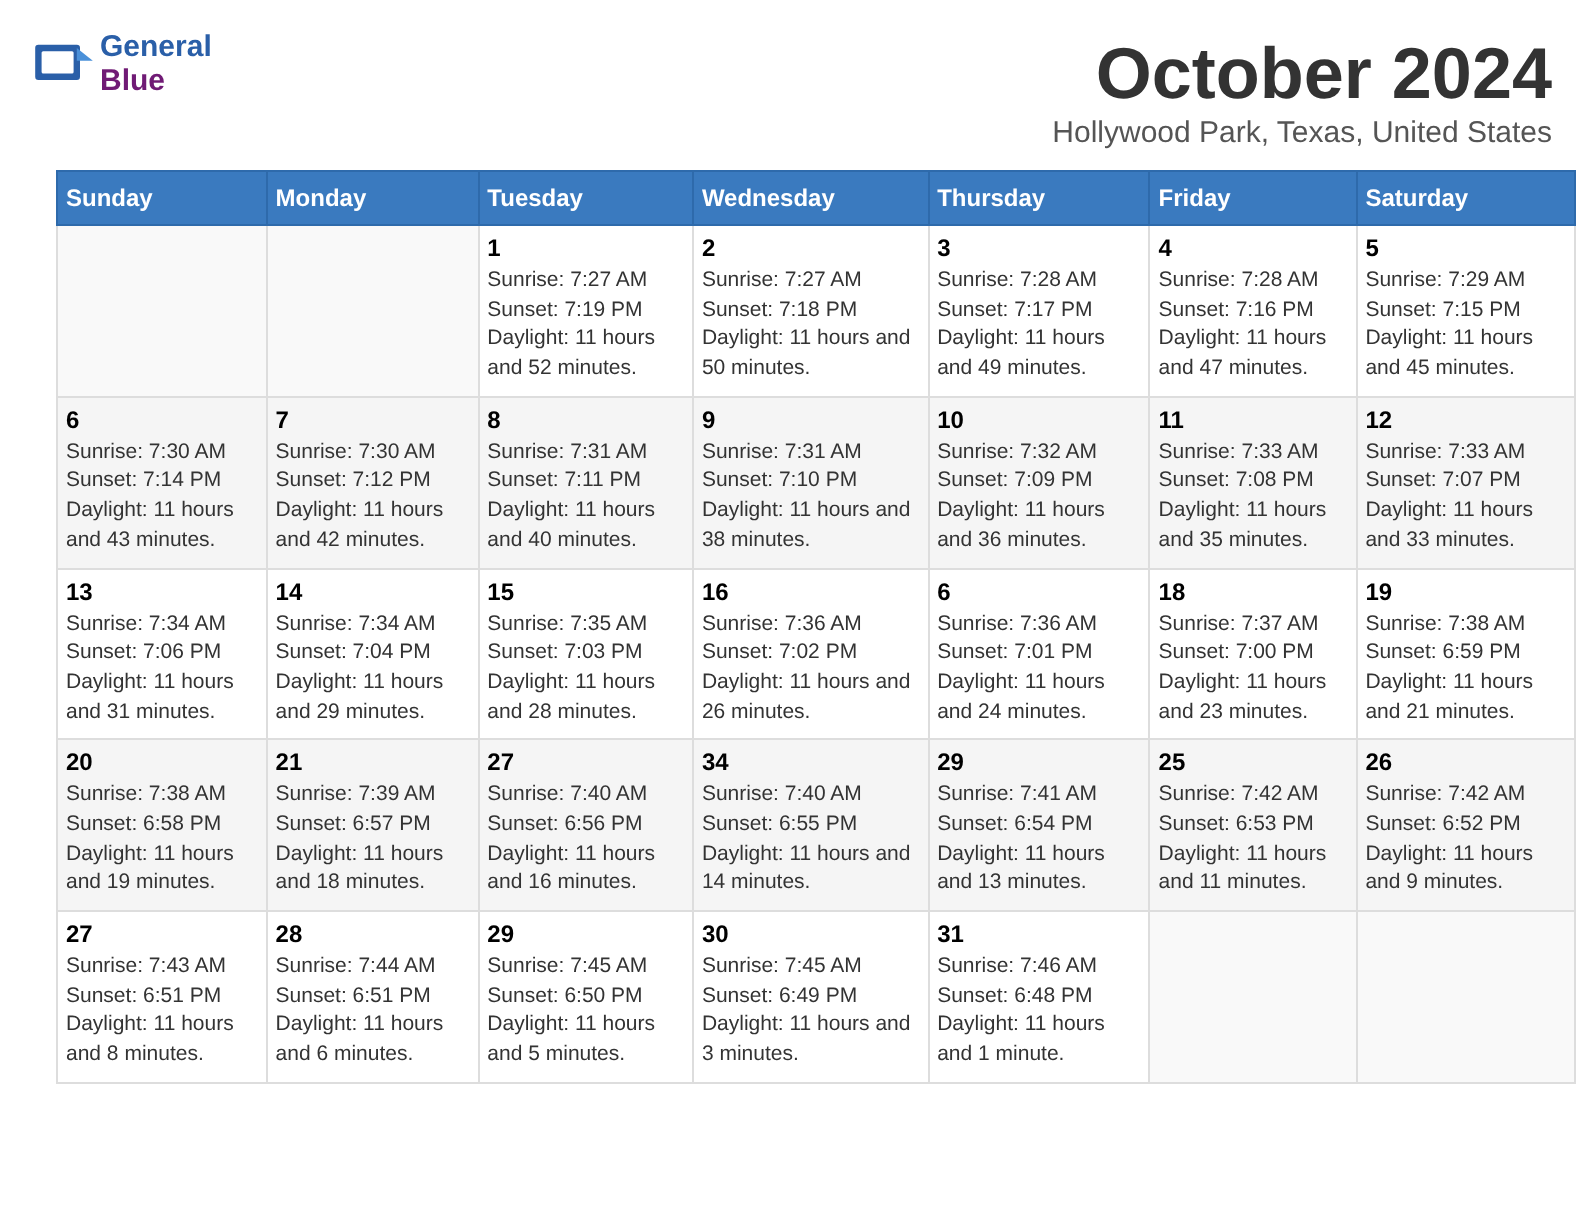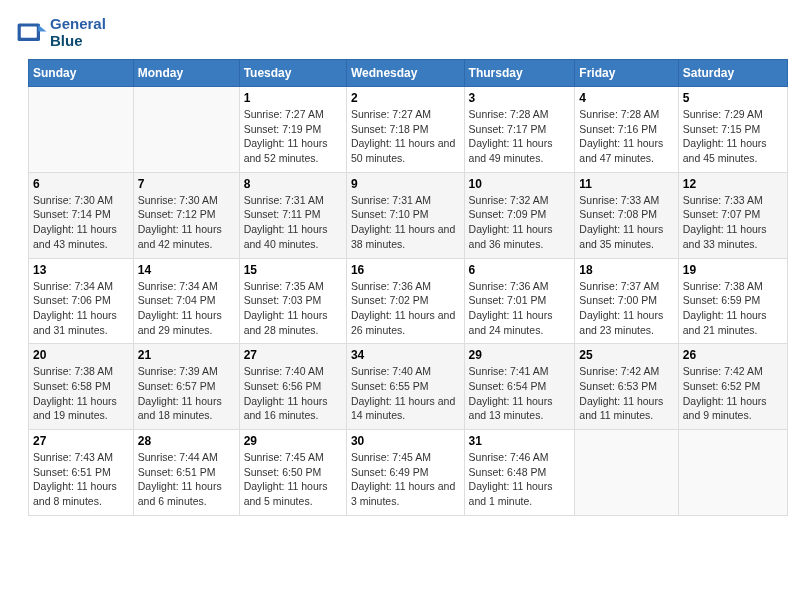--- a/index.html
+++ b/index.html
@@ -11,21 +11,20 @@
       padding: 16px;
     }
     .header-area {
       display: flex;
       align-items: flex-start;
       justify-content: space-between;
       margin-bottom: 10px;
     }
     .logo {
       display: flex;
-      align-items: center;
     }
     .logo-icon {
       width: 32px;
       height: 32px;
       margin-right: 2px;
     }
     .title-area {
       text-align: right;
     }
     .month-title {
@@ -90,22 +89,26 @@
 
 <div class="header-area">
   <div class="logo">
     <svg class="logo-icon" viewBox="0 0 40 40">
       <rect x="2" y="8" width="28" height="22" rx="2" fill="#2a5fa8"></rect>
       <rect x="6" y="12" width="20" height="14" rx="1" fill="#fff"></rect>
       <polygon points="28,10 38,18 28,18" fill="#4a90d9"></polygon>
     </svg>
     <div>
       <div style="font-size:15px;font-weight:bold;color:#2a5fa8;line-height:1.1">General</div>
-      <div style="font-size:15px;font-weight:bold;color:#0c4a6e;line-height:1.1">Blue</div>
+      <div style="font-size:15px;font-weight:bold;color:#701a75;line-height:1.1">Blue</div>
     </div>
+  </div>
+  <div class="title-area">
+    <div class="month-title">October 2024</div>
+    <div class="location-title">Hollywood Park, Texas, United States</div>
   </div>
 </div>
 
 <table>
   <thead>
     <tr>
     <th>Sunday</th>
         <th>Monday</th>
         <th>Tuesday</th>
         <th>Wednesday</th>

